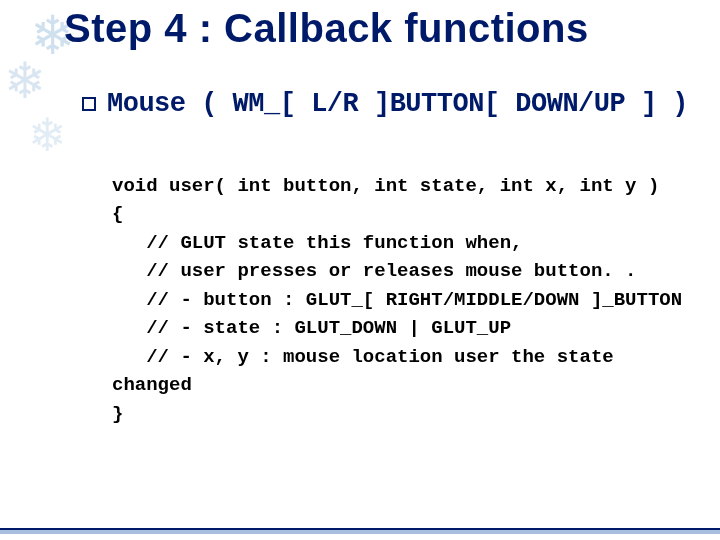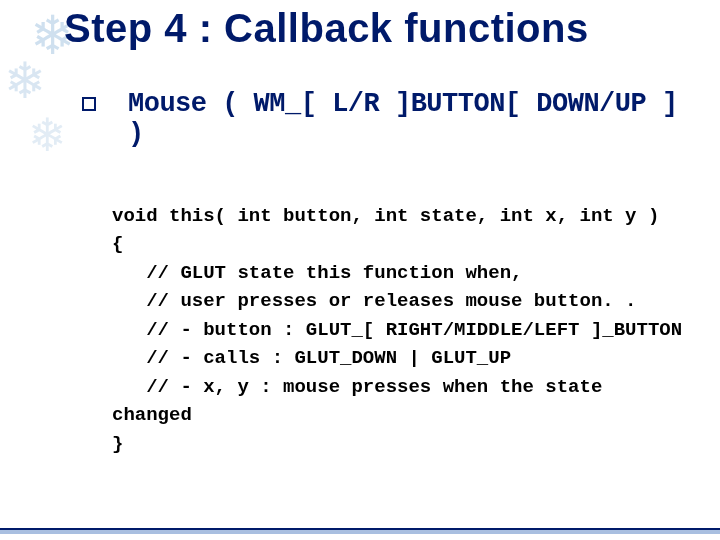--- a/index.html
+++ b/index.html
@@ -38,21 +38,21 @@
     font-weight: 900;
     color: #001a6a;
     font-size: 40px;
     letter-spacing: 0.5px;
     margin-bottom: 38px;
   }
 
   .sub-row {
     display: flex;
     align-items: flex-start;
-    gap: 32px;
+    gap: 11px;
     margin-left: 18px;
     margin-bottom: 24px;
   }
   .bullet {
     width: 14px;
     height: 14px;
     border: 2px solid #001a6a;
     margin-top: 8px;
     flex: none;
   }
@@ -96,26 +96,26 @@
 <div class="slide">
 
   <h1 class="title">Step 4 : Callback functions</h1>
 
   <div class="sub-row">
     <div class="bullet"></div>
     <div class="subheading">Mouse ( WM_[ L/R ]BUTTON[ DOWN/UP ] )</div>
   </div>
 
   <div class="code-block">
-<span>void this( int button, int state, int x, int y )</span>
+<span>void user( int button, int state, int x, int y )</span>
 <span>{</span>
 <span>   // GLUT state this function when,</span>
 <span>   // user presses or releases mouse button. .</span>
-<span>   // - button : GLUT_[ RIGHT/MIDDLE/LEFT ]_BUTTON</span>
-<span>   // - calls : GLUT_DOWN | GLUT_UP</span>
-<span>   // - x, y : mouse presses when the state</span>
+<span>   // - button : GLUT_[ RIGHT/MIDDLE/DOWN ]_BUTTON</span>
+<span>   // - state : GLUT_DOWN | GLUT_UP</span>
+<span>   // - x, y : mouse location user the state</span>
 <span>changed</span>
 <span>}</span>
   </div>
 
 </div>
 
 <div class="bottom-rule"></div>
 
 </body></html>

